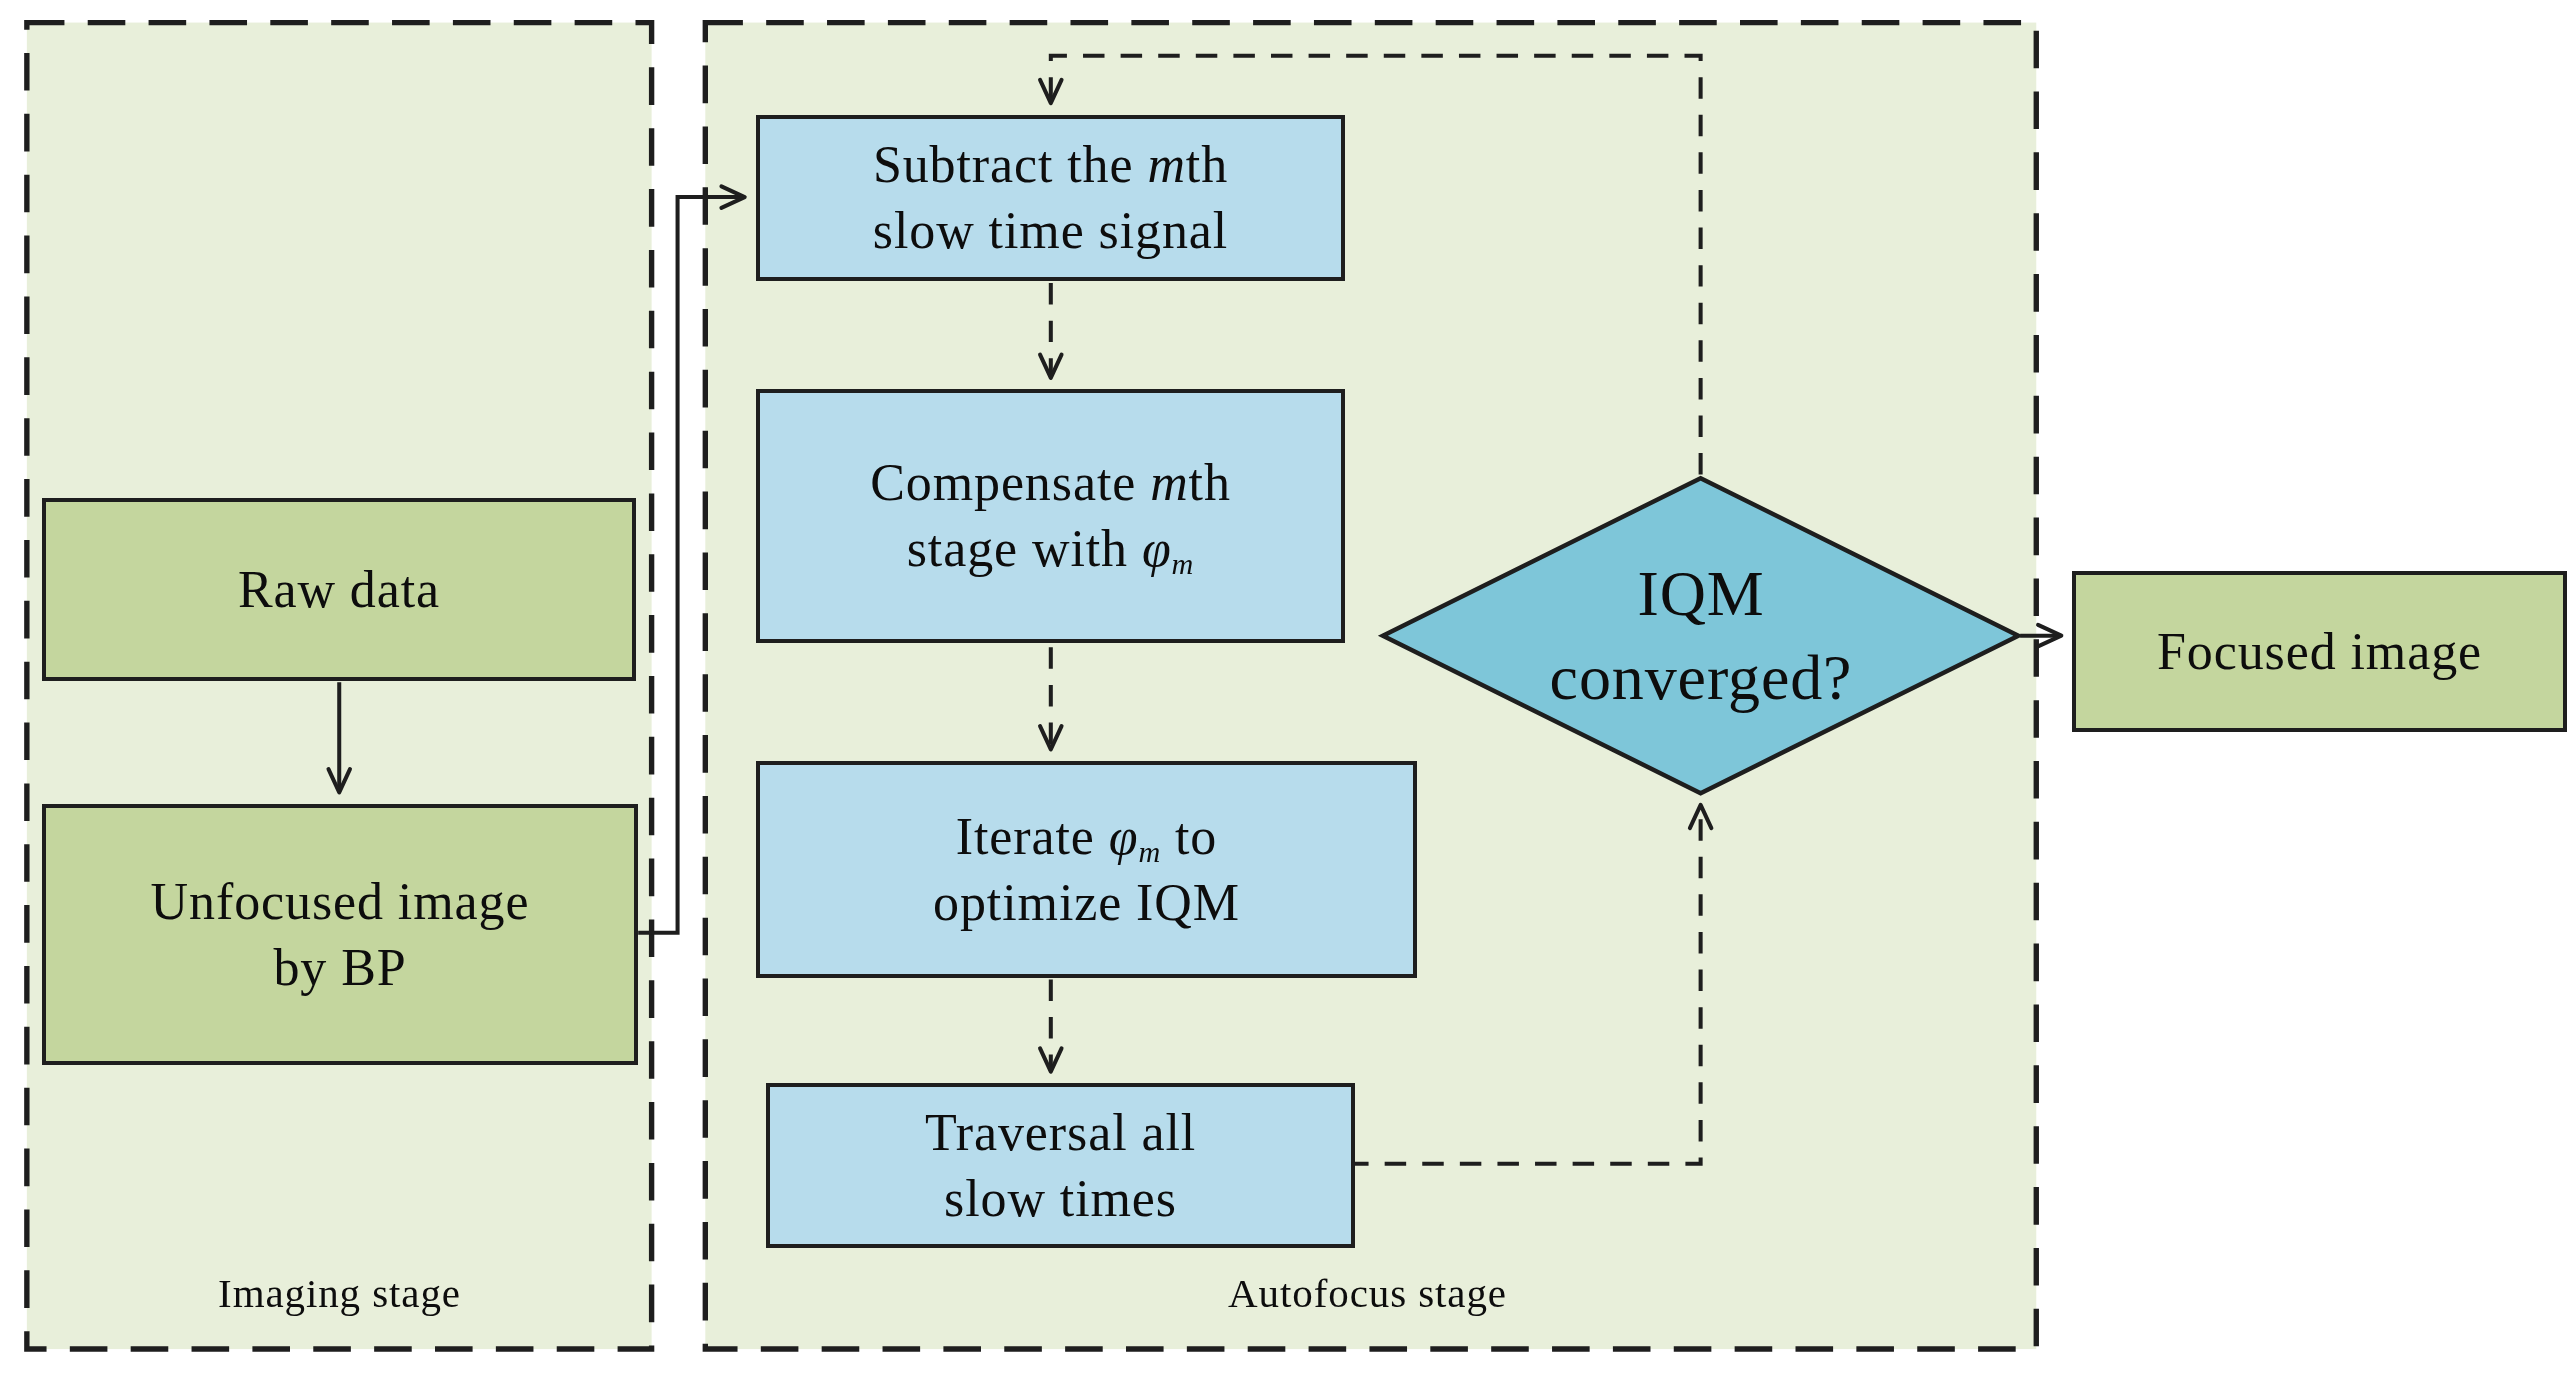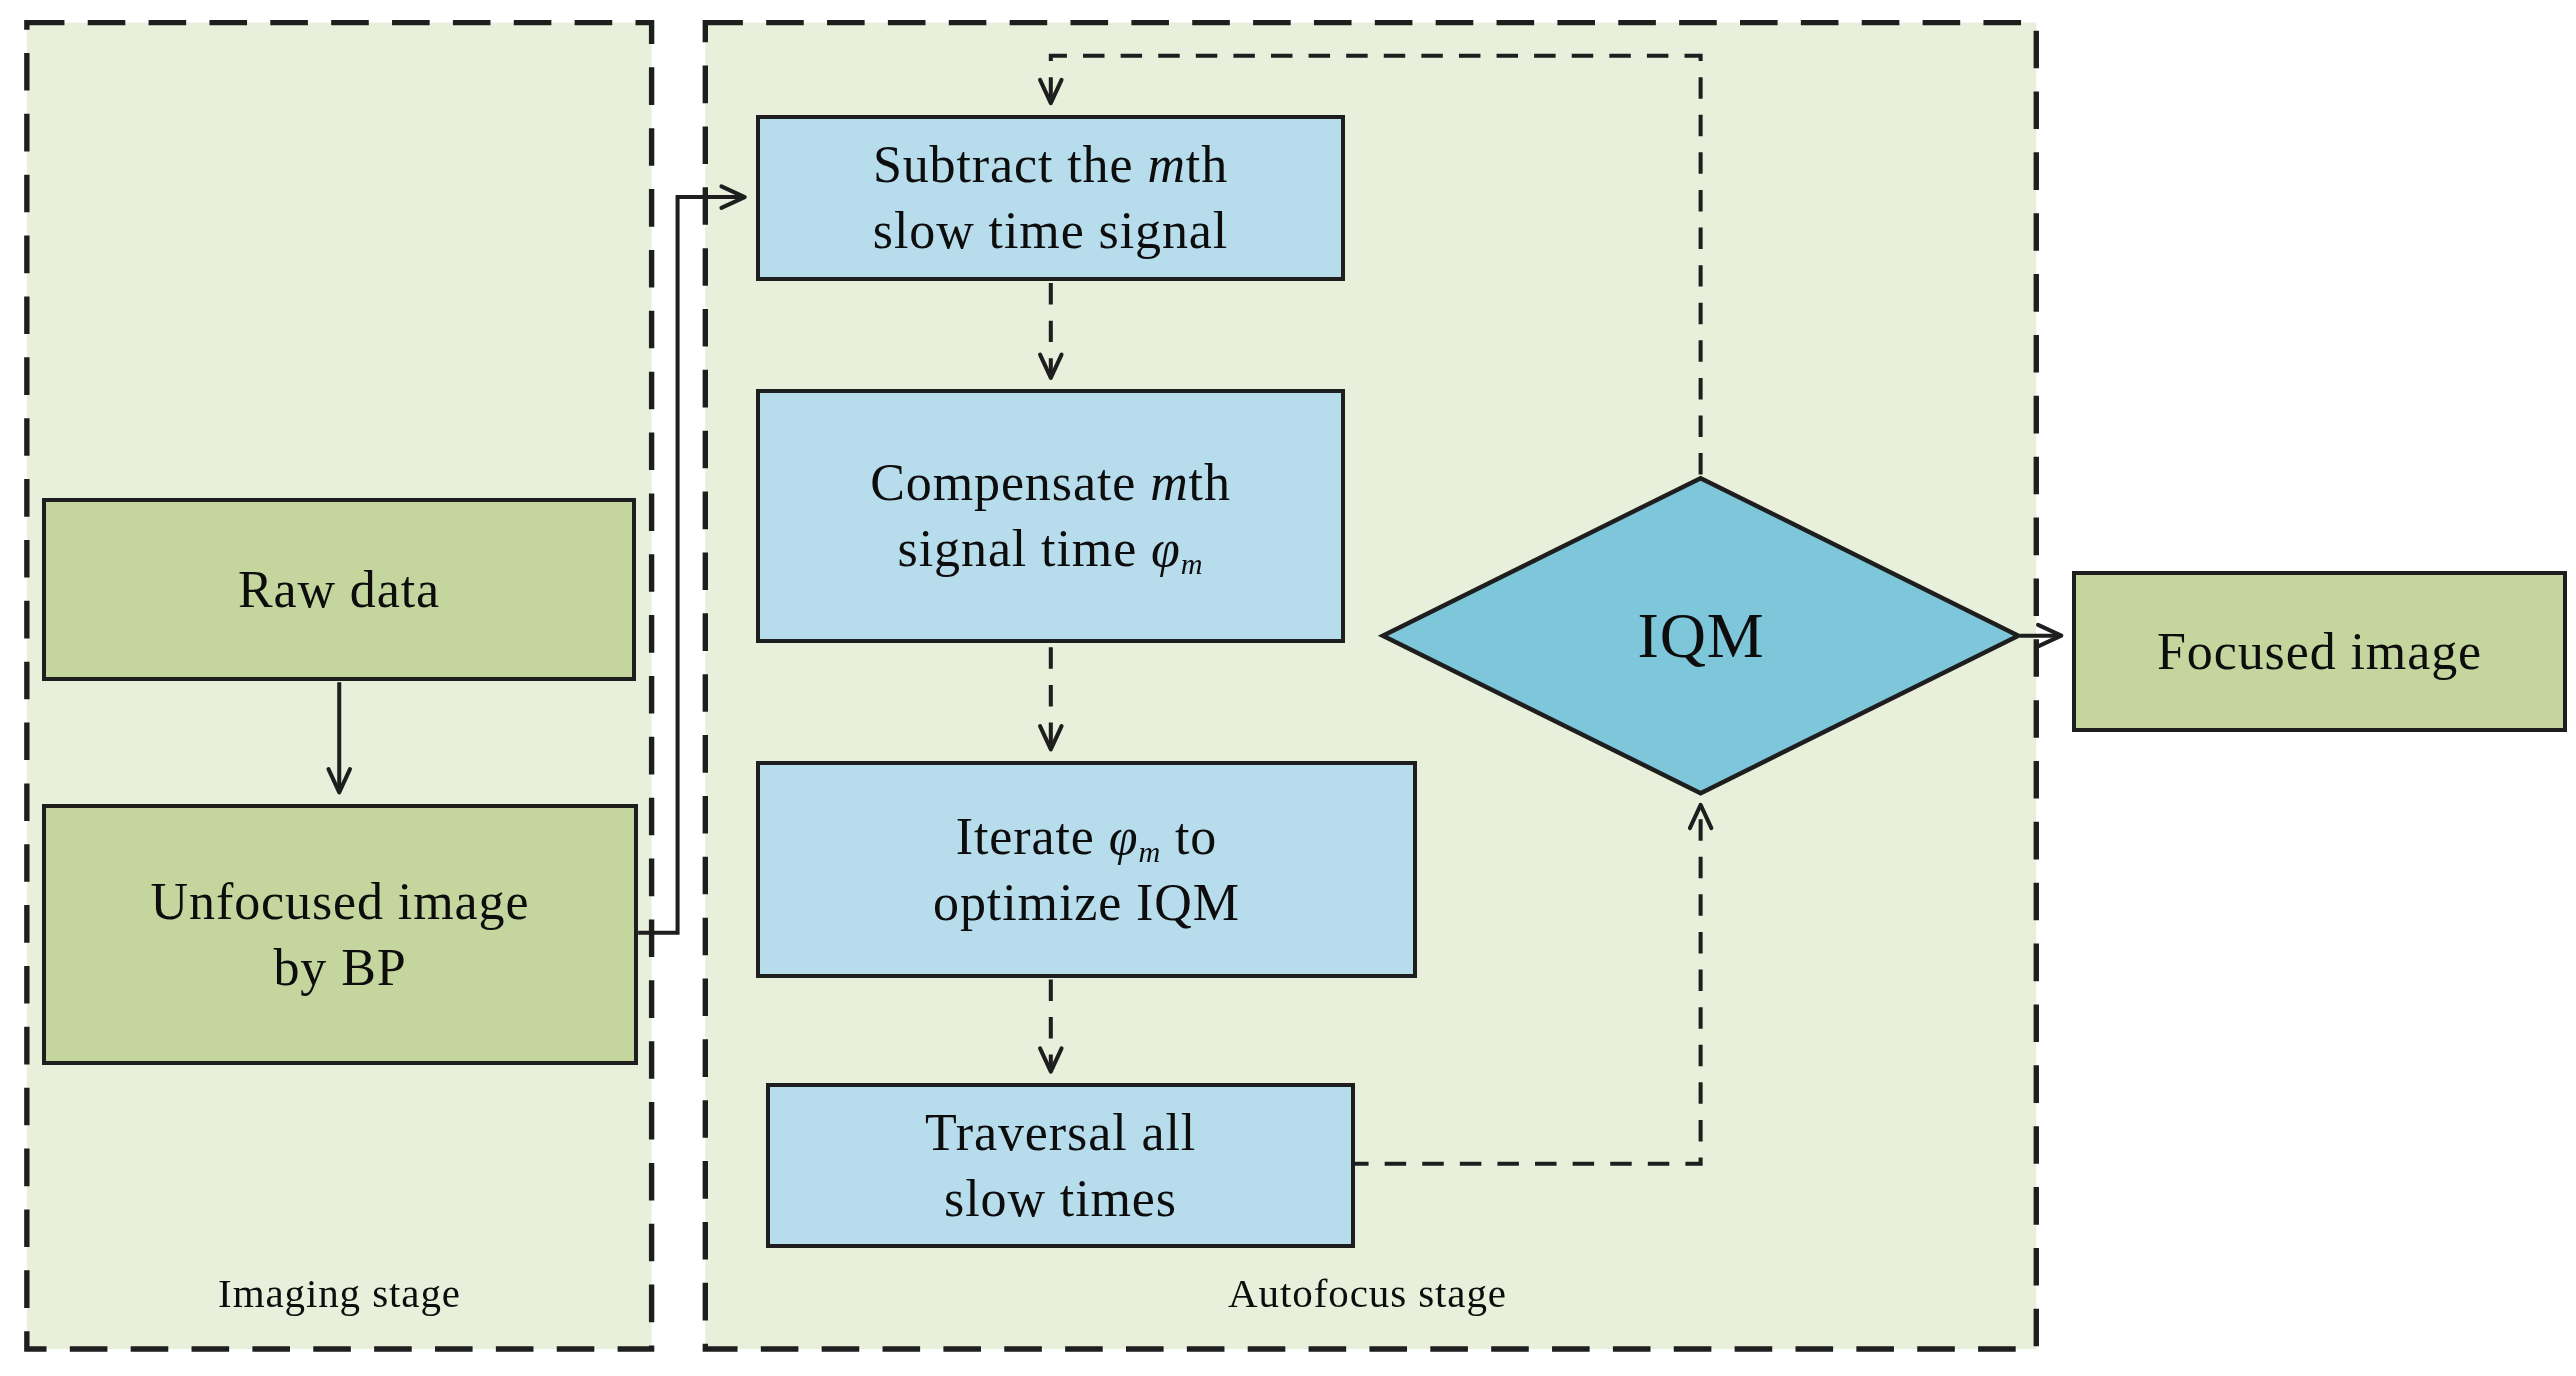--- a/index.html
+++ b/index.html
@@ -106,35 +106,36 @@
 
   <div class="stage-label" style="left:71px; top:1269px; width:537px;">Imaging stage</div>
 
   <div class="node blue" style="left:756px; top:115px; width:589px; height:166px;">
     <span class="ln"><span>Subtract the </span><i class="it">m</i><span>th</span></span>
     <span class="ln">slow time signal</span>
   </div>
 
   <div class="node blue" style="left:756px; top:389px; width:589px; height:254px;">
     <span class="ln"><span>Compensate </span><i class="it">m</i><span>th</span></span>
-    <span class="ln"><span>signal time </span><i class="it">φ</i><sub class="vsub"><i class="it">m</i></sub></span>
+    <span class="ln"><span>stage with </span><i class="it">φ</i><sub class="vsub"><i class="it">m</i></sub></span>
   </div>
 
   <div class="node blue" style="left:756px; top:761px; width:661px; height:217px;">
     <span class="ln"><span>Iterate </span><i class="it">φ</i><sub class="vsub"><i class="it">m</i></sub><span> to</span></span>
     <span class="ln">optimize IQM</span>
   </div>
 
   <div class="node blue" style="left:756px; top:1083px; width:589px; height:165px;margin-left:10px;">
     <span class="ln">Traversal all</span>
     <span class="ln">slow times</span>
   </div>
 
   <div class="diamond-label" style="left:1486px; top:537px; width:430px; height:197px;">
     <span>IQM</span>
+    <span>converged?</span>
   </div>
 
   <div class="stage-label" style="left:1099px; top:1269px; width:537px;">Autofocus stage</div>
 
   <div class="node green" style="left:2072px; top:555px; width:495px; height:161px;margin-top:16px;">
     <span>Focused image</span>
   </div>
 
 </div>
 

